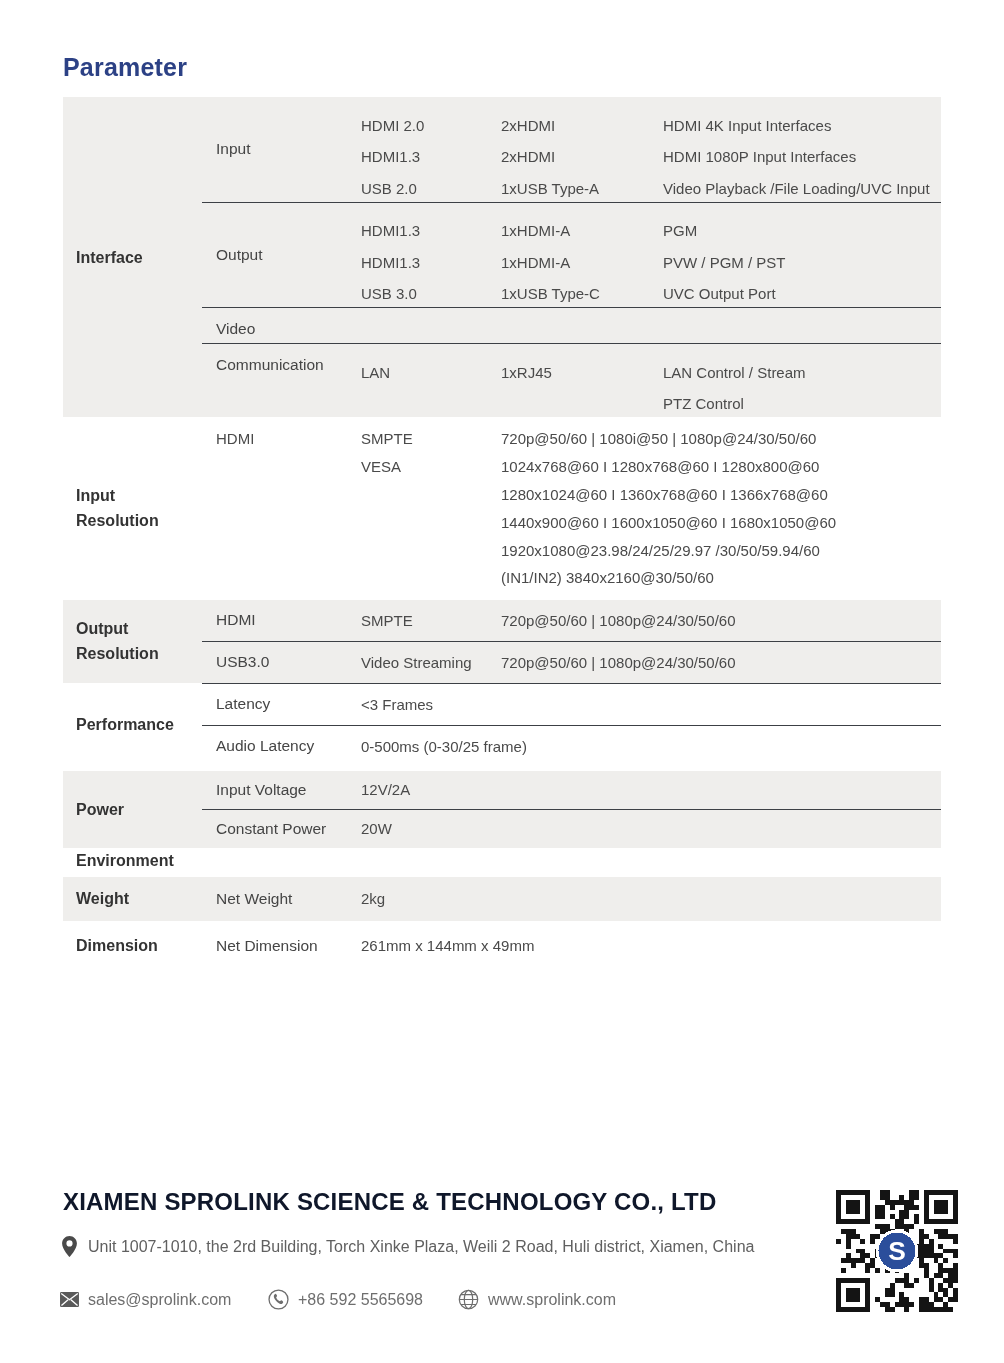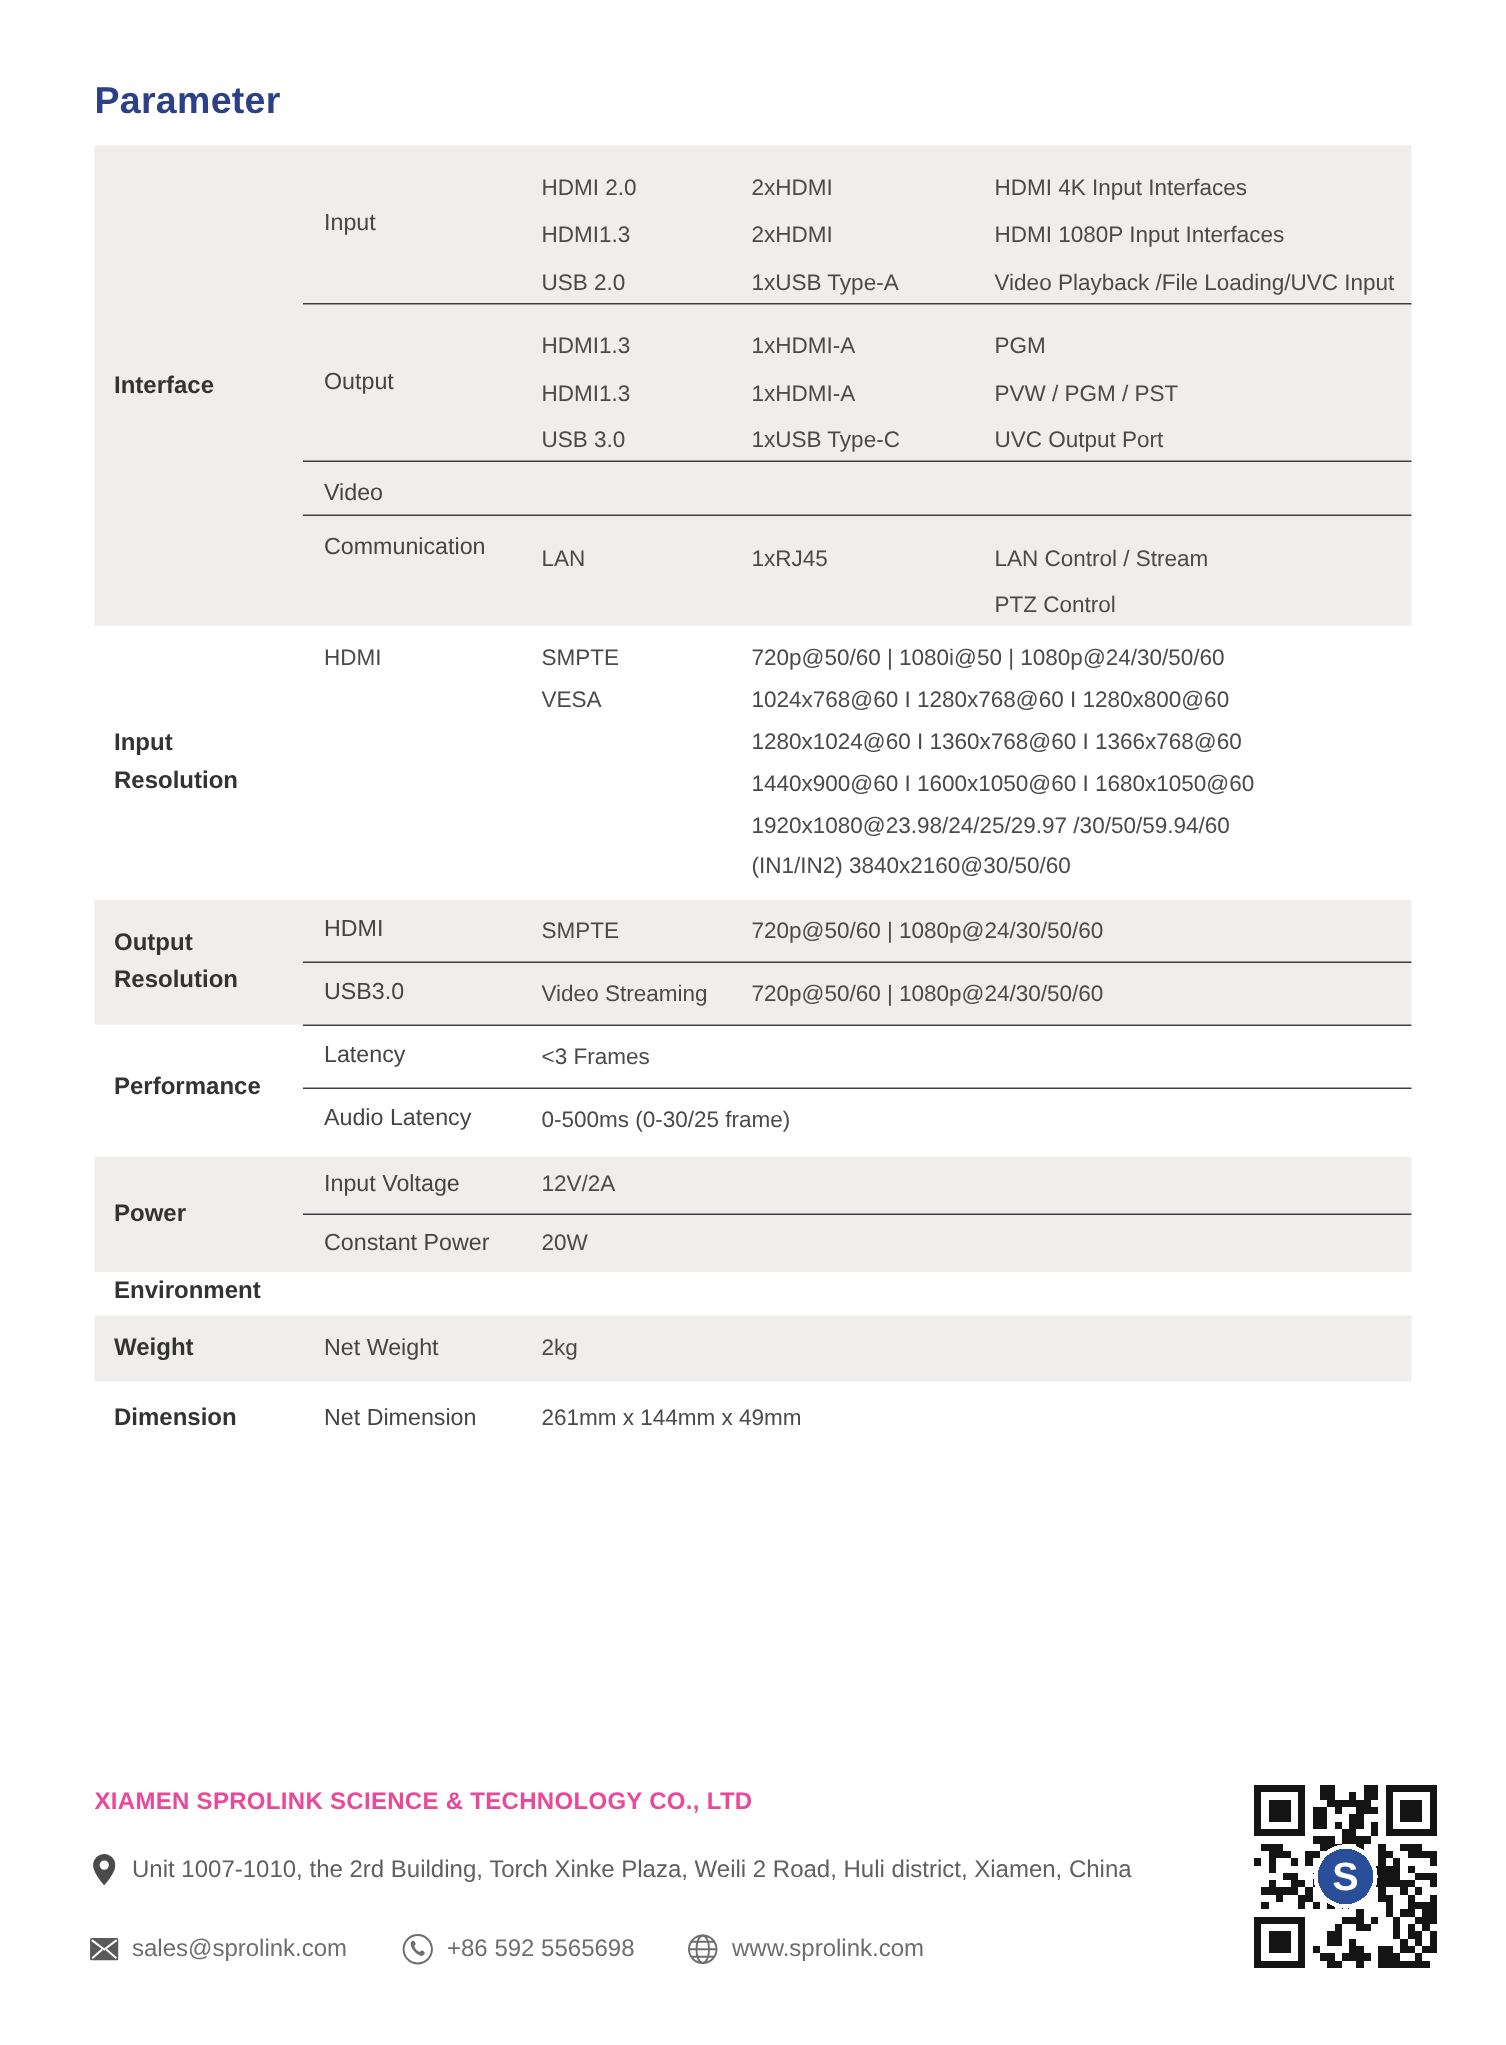--- a/index.html
+++ b/index.html
@@ -38,21 +38,21 @@
   
   .brow { display:flex; align-items:center; height:41px; }
   .brow.h38 { height:38px;justify-content:space-between; }
   .brow.h44 { height:44px; }
   .brow.h50 { height:50px; }
   .bc2 { flex:0 0 159px; padding-left:14px; font-size:15.5px; color:#454545; }
   .bc3 { flex:0 0 140px; }
   .hr { border-top:1px solid #3c4045; }
 
   
-  .company { position:absolute; left:63px; top:1190px; font-size:16px; line-height:24px; font-weight:700; color:#ec4899; letter-spacing:0.2px; }
+  .company { position:absolute; left:63px; top:1190px; font-size:24px; line-height:24px; font-weight:700; color:#0f172a; letter-spacing:0.2px; }
   .addr-row { position:absolute; left:62px; top:1236px; display:flex; align-items:center; gap:11px; color:#606060; font-size:16px;text-align:right; }
   .contact-row { position:absolute; left:60px; top:1269px; display:flex; align-items:center; color:#6e6e6e; font-size:16px;margin-top:20px; }
   .contact { display:flex; align-items:center; gap:9px; }
   .contact.w1 { width:208px; }
   .contact.w2 { width:190px; }
   .qr { position:absolute; left:836px; top:1190px; width:122px; height:122px; }
 </style>
 </head>
 <body>
 

